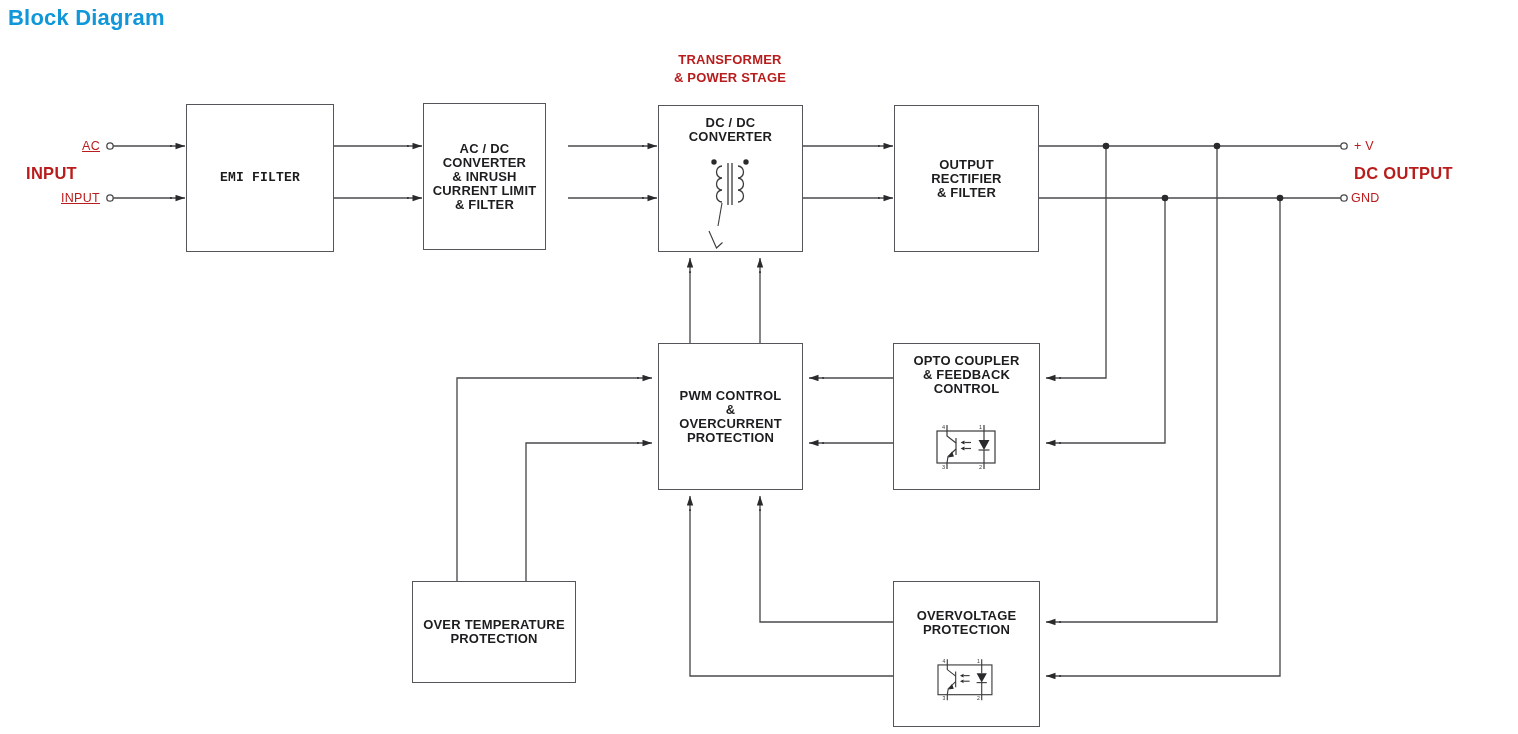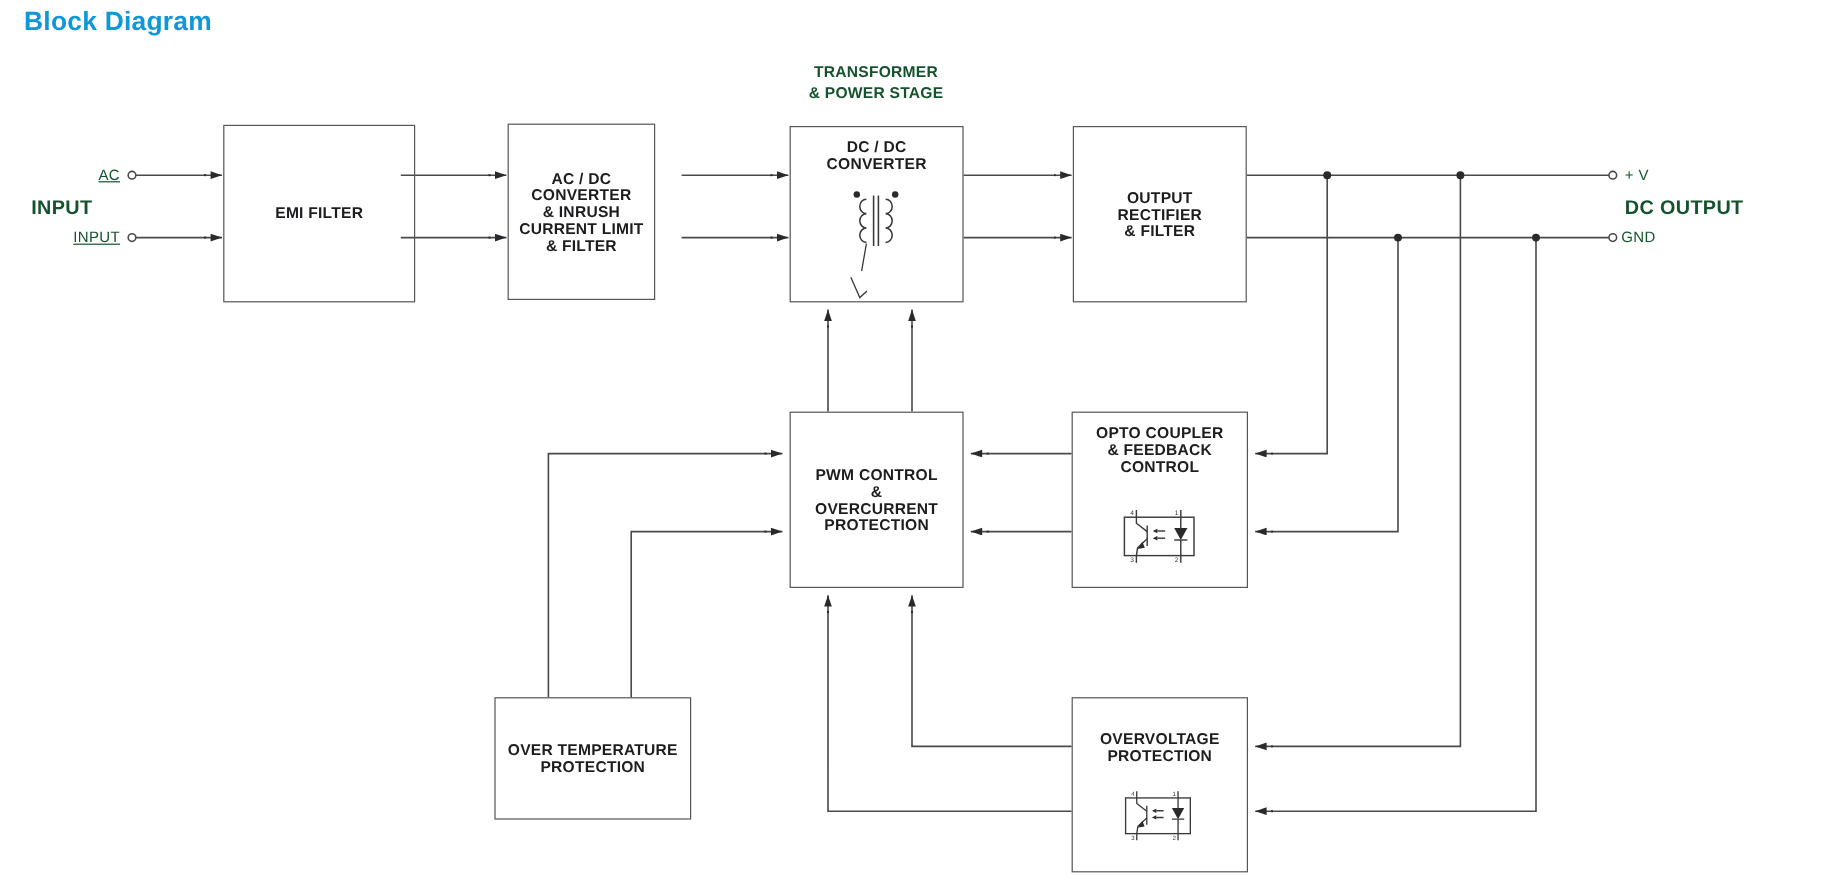--- a/index.html
+++ b/index.html
@@ -1,27 +1,27 @@
 <!DOCTYPE html>
 <html><head>
 <meta charset="utf-8">
 <style>
   html,body{margin:0;padding:0;background:#fff;}
   .canvas{position:relative;width:1518px;height:734px;background:#fff;
           font-family:"Liberation Sans",sans-serif;overflow:hidden;}
-  .title{position:absolute;left:20px;top:5px;margin:0;font-size:22px;font-weight:bold;
+  .title{position:absolute;left:8px;top:5px;margin:0;font-size:22px;font-weight:bold;
          color:#1097da;letter-spacing:.2px;z-index:3;}
   svg.wires{position:absolute;left:0;top:0;z-index:1;}
   .block{position:absolute;z-index:2;border:1.4px solid #55555a;box-sizing:border-box;
          display:flex;align-items:center;justify-content:center;text-align:center;
          background:transparent;}
   .block.top-align{align-items:flex-start;}
   .blabel{white-space:pre-line;font-size:13px;font-weight:bold;line-height:14px;
           color:#1d1d1f;letter-spacing:.2px;}
-  .lbl{position:absolute;z-index:3;color:#14532d;}
+  .lbl{position:absolute;z-index:3;color:#b91c1c;}
   .wire-lbl{font-size:12.5px;letter-spacing:.3px;}
   .group-lbl{font-size:16.5px;font-weight:bold;letter-spacing:.3px;}
   .stage-lbl{font-size:13px;font-weight:bold;line-height:18px;text-align:center;
              white-space:pre-line;letter-spacing:.2px;}
   .r{text-align:right;text-decoration:underline;}
 </style>
 </head>
 <body>
 
 <div class="canvas">
@@ -143,21 +143,21 @@
       <path d="M47,27 V40"></path>
       <g font-size="5.5" fill="#3a3a3c" stroke="none" text-anchor="middle" font-family="Liberation Sans, sans-serif">
         <text x="6.5" y="6">4</text>
         <text x="43.5" y="6">1</text>
         <text x="6.5" y="45.5">3</text>
         <text x="43.5" y="45.5">2</text>
       </g>
     </g>
   </svg>
 
-  <div class="block" style="left:186px;top:104px;width:160px;height:148px;">
+  <div class="block" style="left:186px;top:104px;width:148px;height:148px;font-family:Liberation Mono, monospace;">
     <span class="blabel">EMI FILTER</span>
   </div>
 
   <div class="block" style="left:423px;top:103px;width:123px;height:147px;">
     <span class="blabel">AC / DC
 CONVERTER
 &amp; INRUSH
 CURRENT LIMIT
 &amp; FILTER</span>
   </div>

